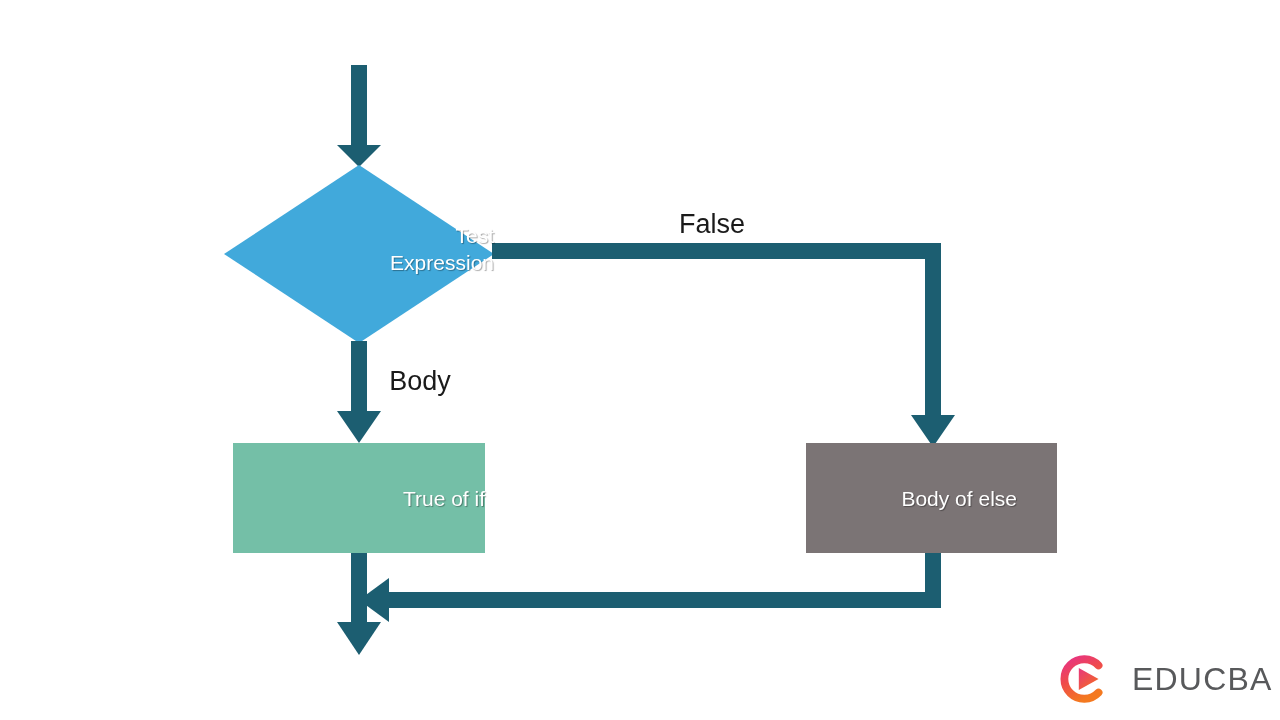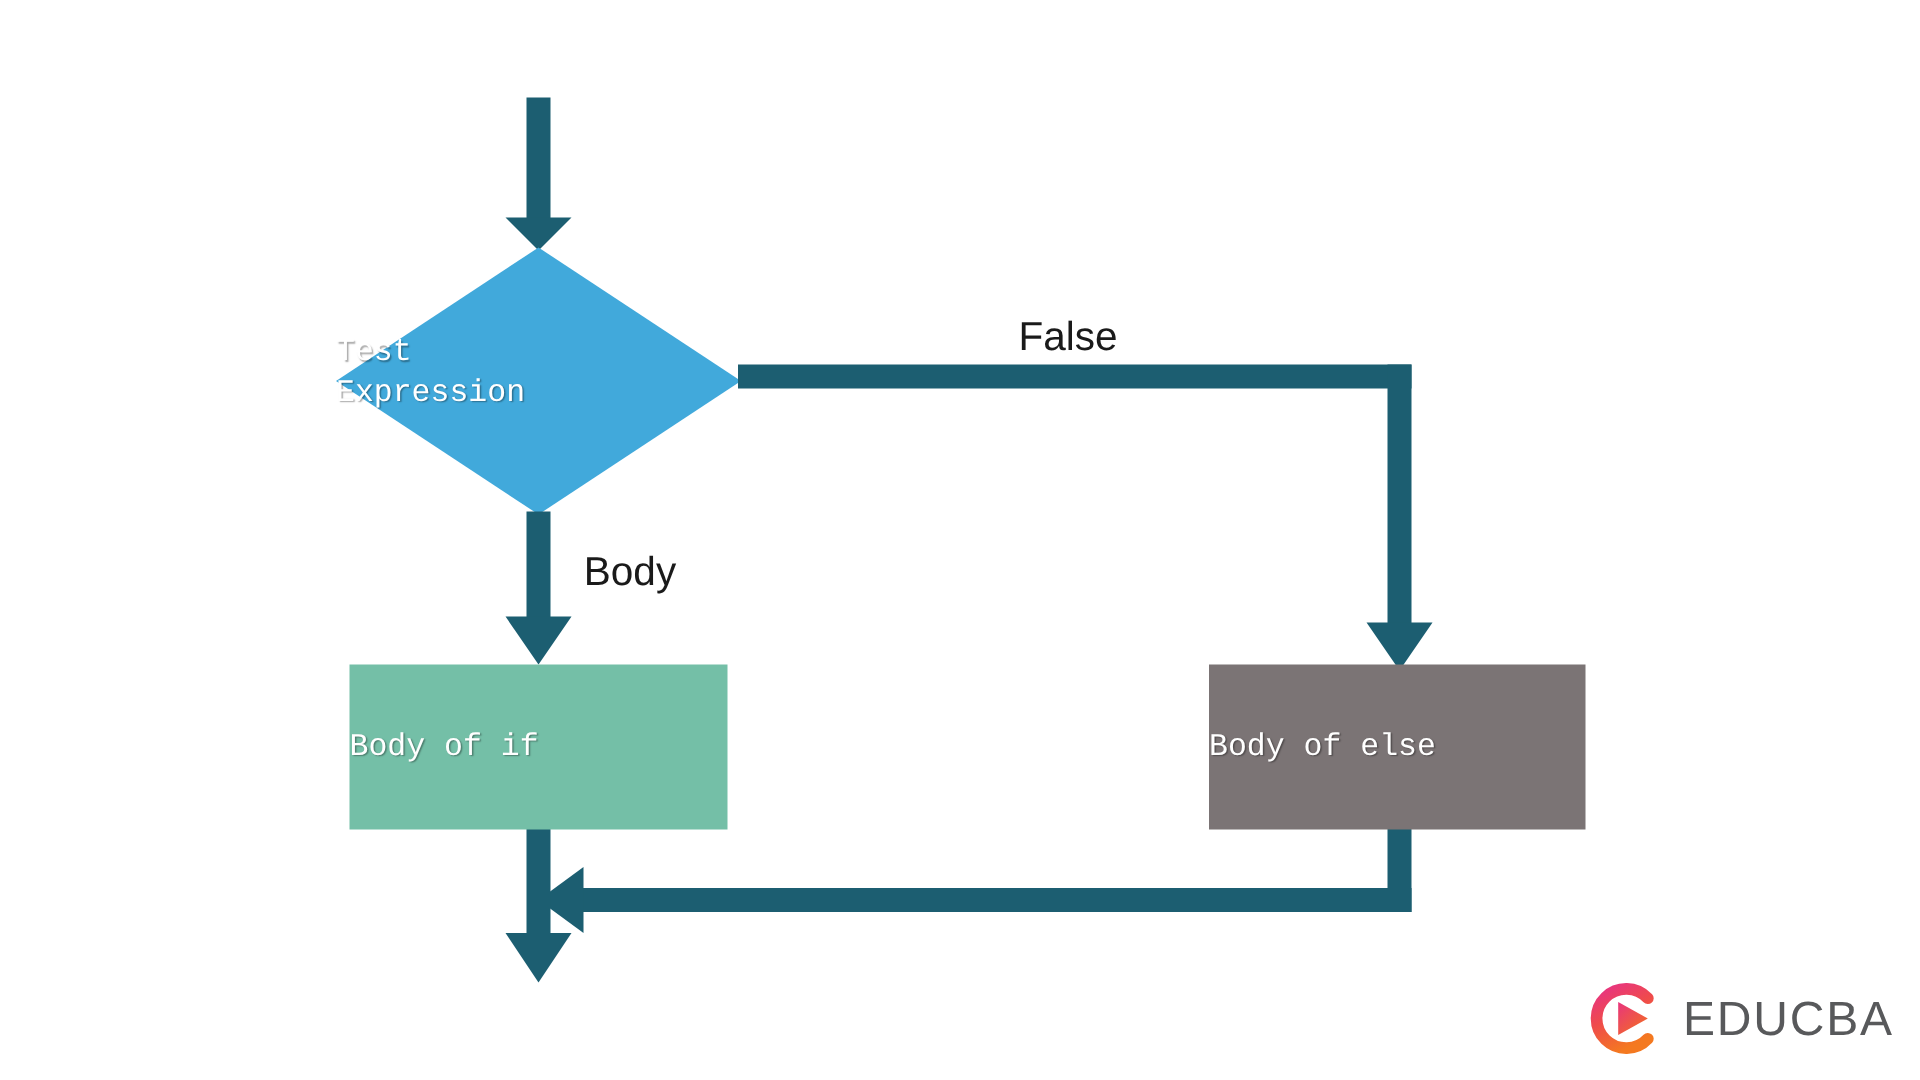--- a/index.html
+++ b/index.html
@@ -18,24 +18,24 @@
   #flow-canvas {
     position: absolute;
     top: 0;
     left: 0;
     width: 1280px;
     height: 720px;
   }
   .node-label {
     position: absolute;
     color: #ffffff;
-    font-family: Liberation Mono, monospace;
+    font-family: Liberation Sans, sans-serif;
     font-size: 21px;
     line-height: 27px;
-    text-align: left;
+    text-align: right;
     white-space: pre-line;
     text-shadow: 1px 1px 1px rgba(0,0,0,0.35);
     pointer-events: none;
   }
   .edge-label {
     position: absolute;
     color: #1a1a1a;
     font-family: "Liberation Sans", sans-serif;
     font-size: 27px;
     line-height: 24px;
@@ -71,21 +71,21 @@
     width: 120px;
   }
   
   #educba-logo {
     position: absolute;
     left: 1058px;
     top: 650px;
     height: 58px;
     display: flex;
     align-items: center;
-    gap: 12px;
+    gap: 22px;
   }
   #educba-logo .logo-mark {
     width: 52px;
     height: 52px;
     display: block;
   }
   #educba-logo .logo-word {
     font-family: "Liberation Sans", sans-serif;
     font-size: 32px;
     letter-spacing: 1.2px;
@@ -128,21 +128,21 @@
   </g>
 
   <rect x="233" y="443" width="252" height="110" fill="#74BFA7"></rect>
 
   <rect x="806" y="443" width="251" height="110" fill="#7B7475"></rect>
 </svg>
 
 <div class="node-label" id="decision-label">Test
 Expression</div>
 
-<div class="node-label" id="if-body-label">Body of if</div>
+<div class="node-label" id="if-body-label">True of if</div>
 
 <div class="node-label" id="else-body-label">Body of else</div>
 
 <div class="edge-label" id="label-false">False</div>
 
 <div class="edge-label" id="label-true">Body</div>
 
 <div id="educba-logo">
   <svg class="logo-mark" viewBox="0 0 100 100" xmlns="http://www.w3.org/2000/svg">
     <defs>

